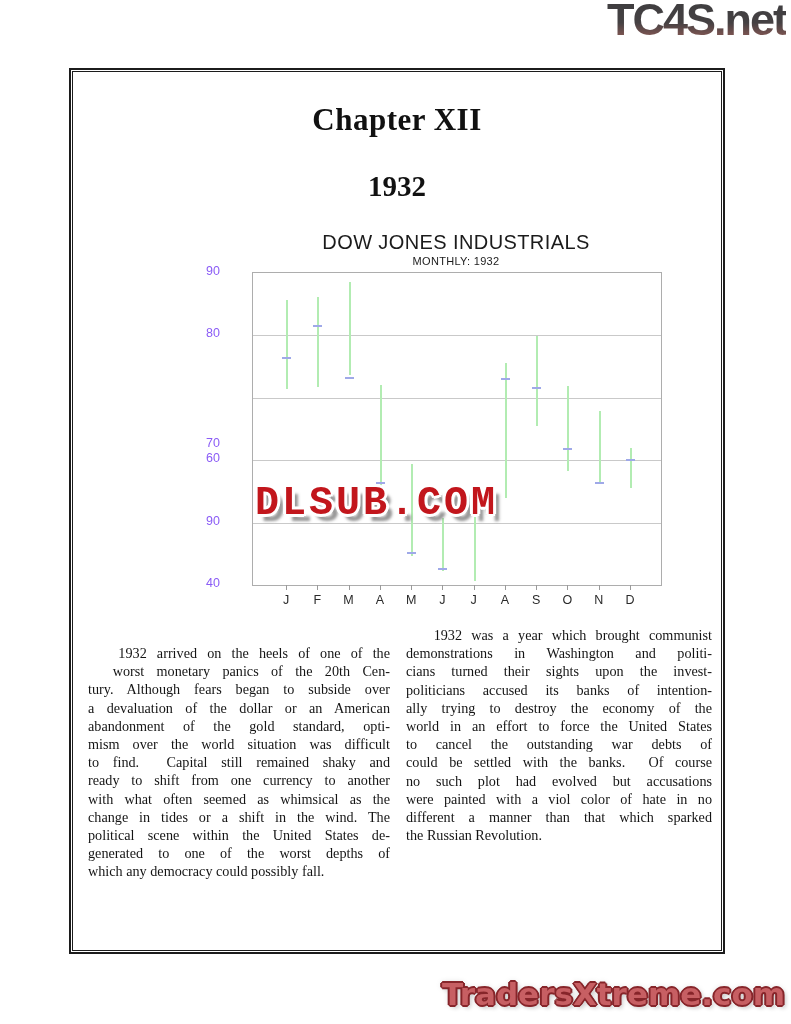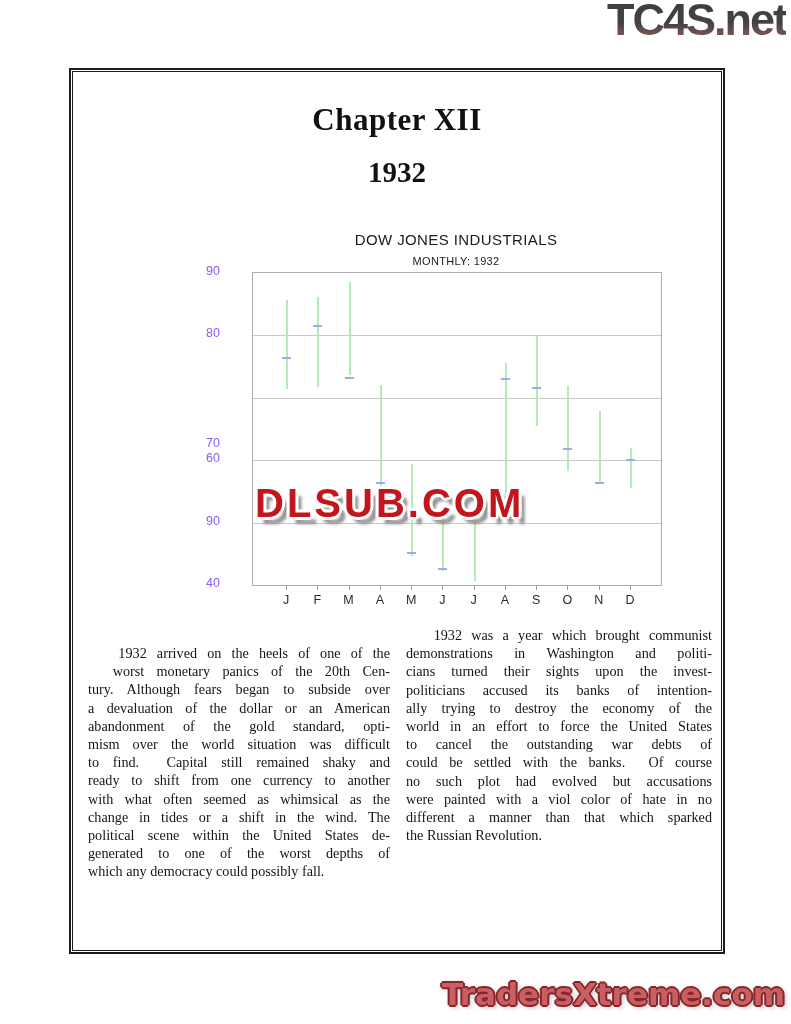--- a/index.html
+++ b/index.html
@@ -13,41 +13,41 @@
     .tc4s{background:linear-gradient(180deg,#3c3c3e 0%,#454143 55%,#8e5b56 88%,#b08a82 100%);
           -webkit-background-clip:text;background-clip:text;color:transparent;}
   }
 
   
   .frame{position:absolute;left:69px;top:68px;width:652px;height:882px;border:2px solid #1c1c1c;}
   .frame-inner{position:absolute;inset:1px;border:1px solid #1c1c1c;}
 
   .chapter-title{position:absolute;left:69px;top:102px;width:656px;text-align:center;
         font-size:31px;font-weight:bold;letter-spacing:0.5px;}
-  .chapter-year{position:absolute;left:69px;top:156px;width:656px;text-align:center;
+  .chapter-year{position:absolute;left:69px;top:170px;width:656px;text-align:center;
         font-size:29px;font-weight:bold;}
 
   
   .chart-title{position:absolute;left:252px;top:231px;width:408px;text-align:center;
-        font-family:"Liberation Sans",sans-serif;font-size:15px;color:#1b1b1b;letter-spacing:0.4px;}
+        font-family:"Liberation Sans",sans-serif;font-size:20px;color:#1b1b1b;letter-spacing:0.4px;}
   .chart-subtitle{position:absolute;left:252px;top:255px;width:408px;text-align:center;
         font-family:"Liberation Sans",sans-serif;font-size:11px;color:#1b1b1b;letter-spacing:0.3px;}
   .plot{position:absolute;left:252px;top:272px;width:408px;height:312px;
         border:1px solid #adadad;background:#fff;}
   .gridline{position:absolute;left:0;width:100%;height:1px;background:#c9c9c9;}
   .hl-bar{position:absolute;width:2px;}
   .close-tick{position:absolute;width:9px;height:2px;}
   .ytick{position:absolute;left:206px;width:38px;
         font-family:"Liberation Sans",sans-serif;font-size:12.5px;color:#8b5cf6;}
   .xtick{position:absolute;top:585px;width:1px;height:5px;background:#9a9a9a;}
   .xlabel{position:absolute;top:593px;width:20px;text-align:center;
         font-family:"Liberation Sans",sans-serif;font-size:12.5px;color:#2a2a2a;}
 
   
-  .watermark{position:absolute;left:255px;top:481px;font-family:Liberation Sans, sans-serif;
+  .watermark{position:absolute;left:255px;top:481px;font-family:Liberation Mono, monospace;
         font-weight:bold;font-size:40px;letter-spacing:3px;color:#c2161c;z-index:5;
         text-shadow:
           -2px -2px 0 #fff, 2px -2px 0 #fff, -2px 2px 0 #fff, 2px 2px 0 #fff,
           -3px 0 0 #fff, 3px 0 0 #fff, 0 -3px 0 #fff, 0 3px 0 #fff,
           6px 7px 3px rgba(130,130,130,0.85);}
 
   
   .col{position:absolute;font-size:14.2px;line-height:18.2px;color:#141414;}
   .col-left{left:88px;top:644px;width:302px;}
   .col-right{left:406px;top:626px;width:306px;}

